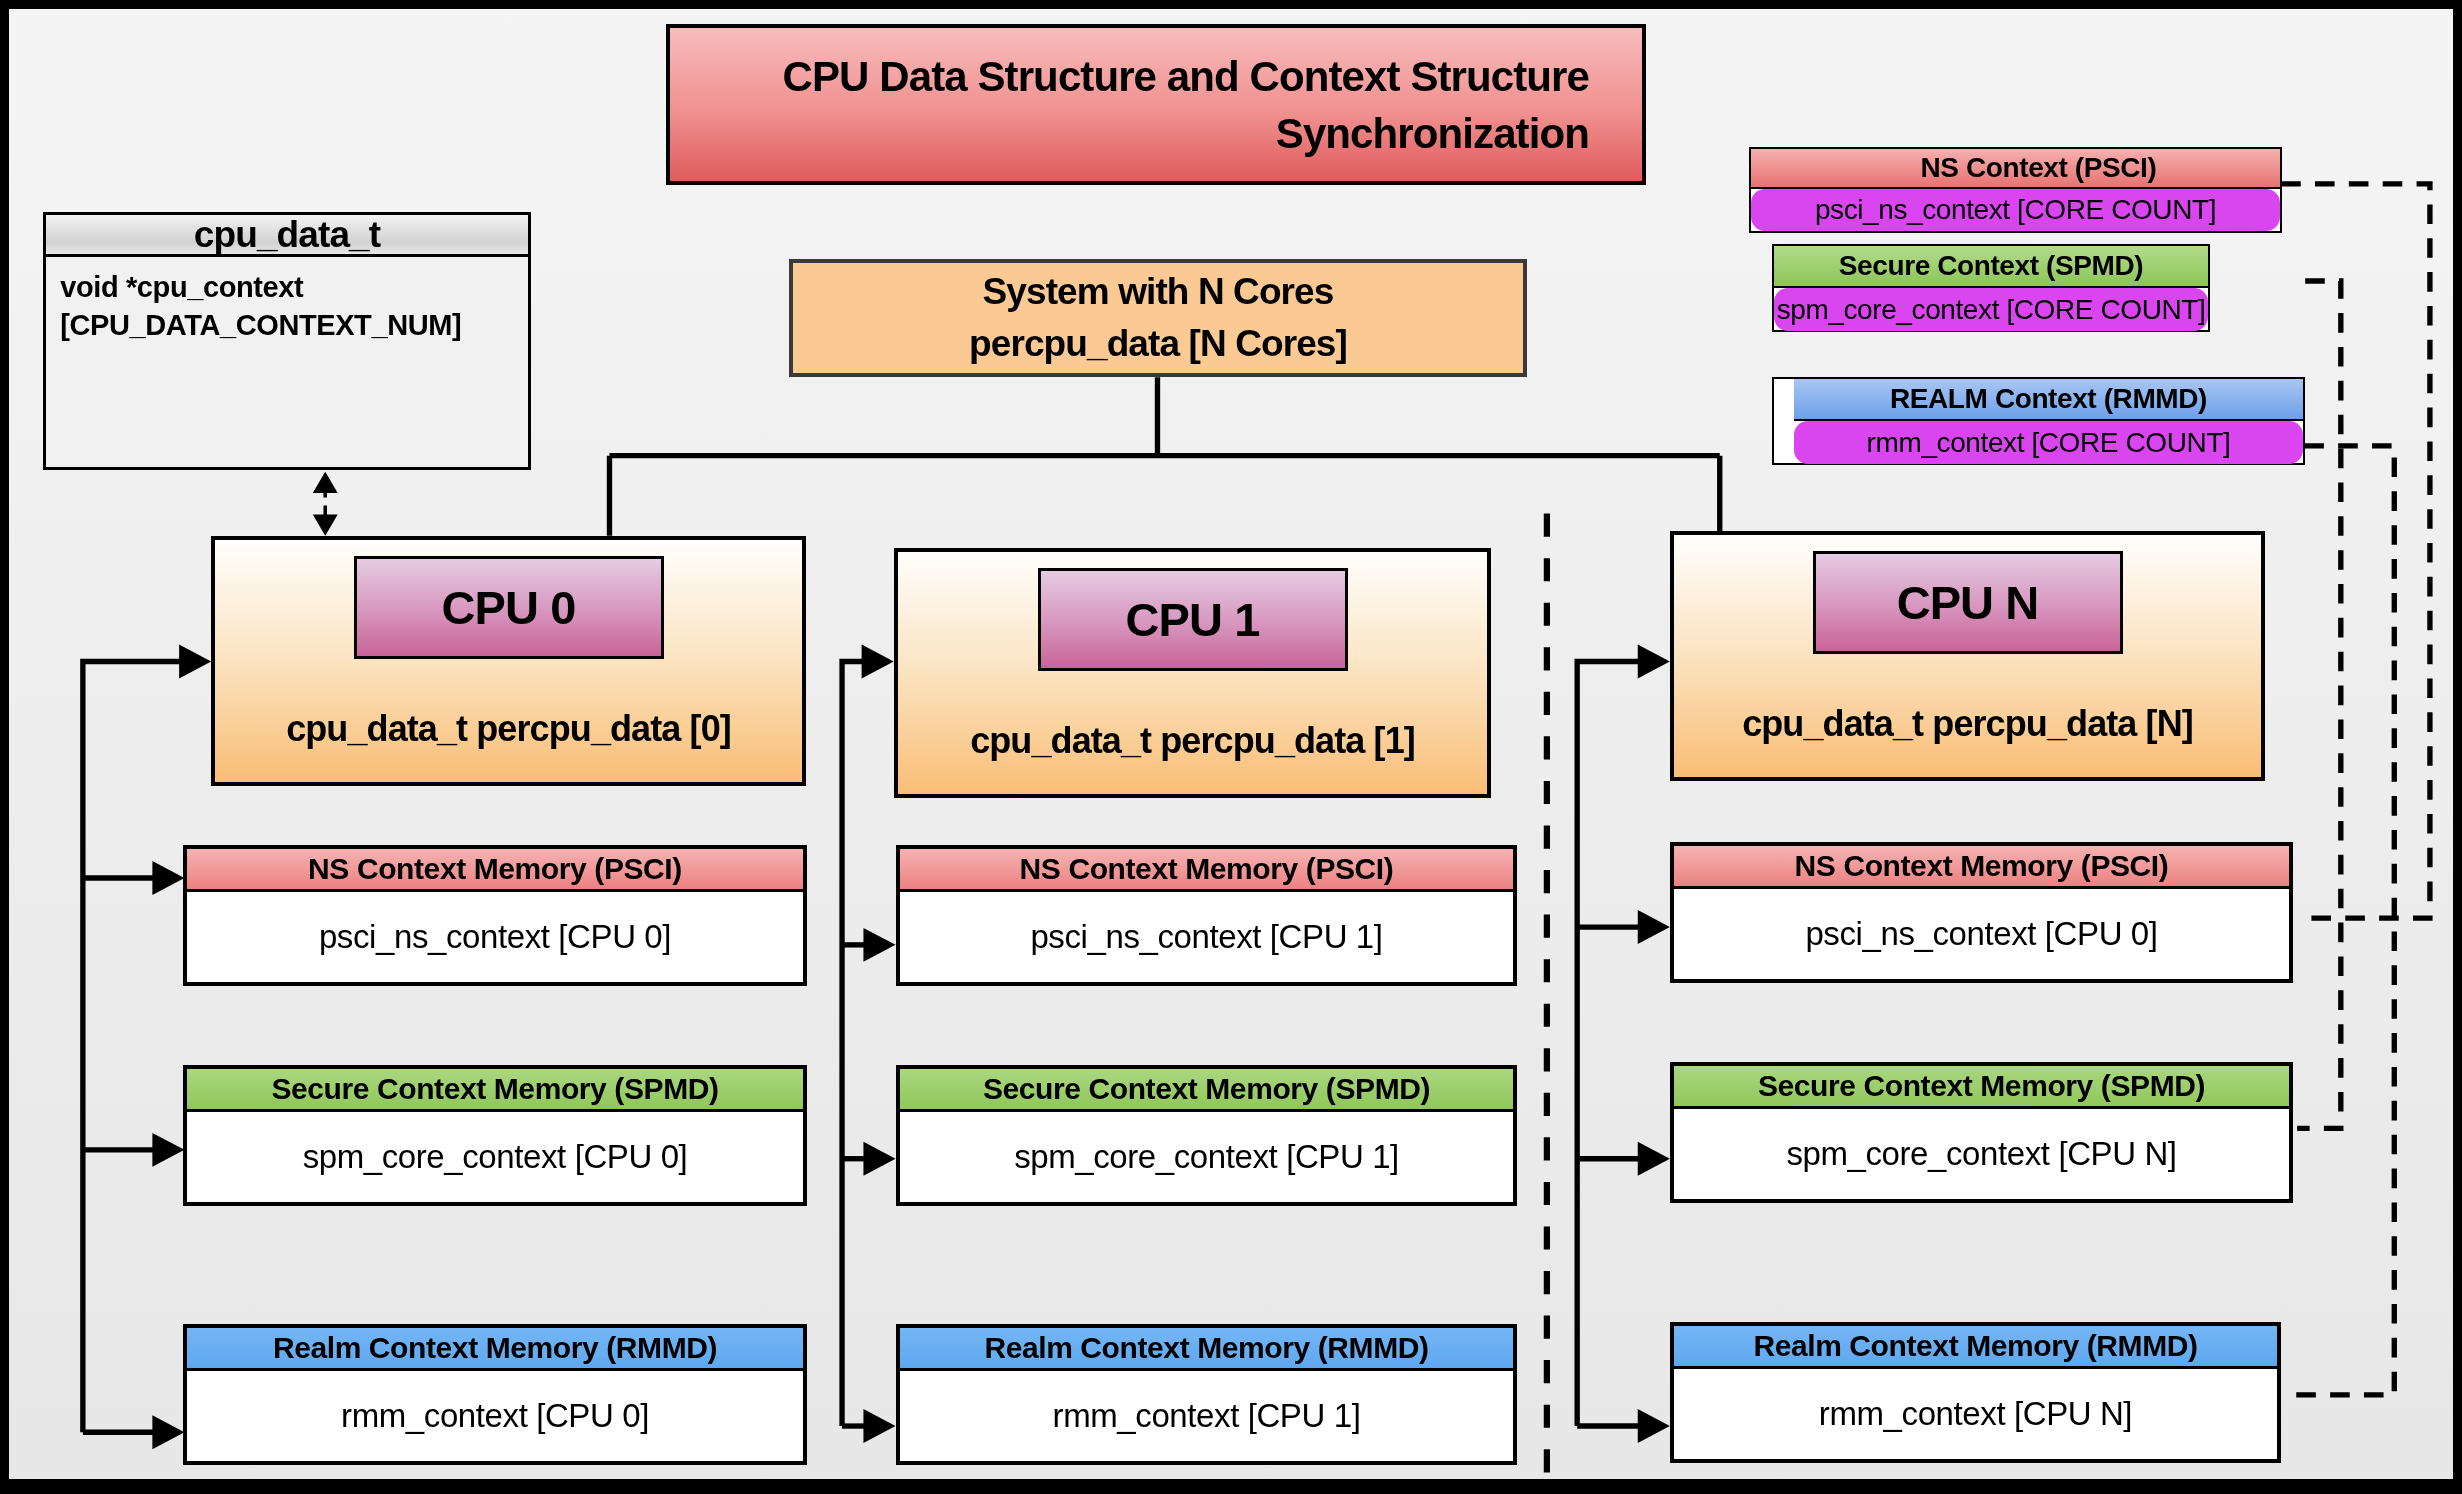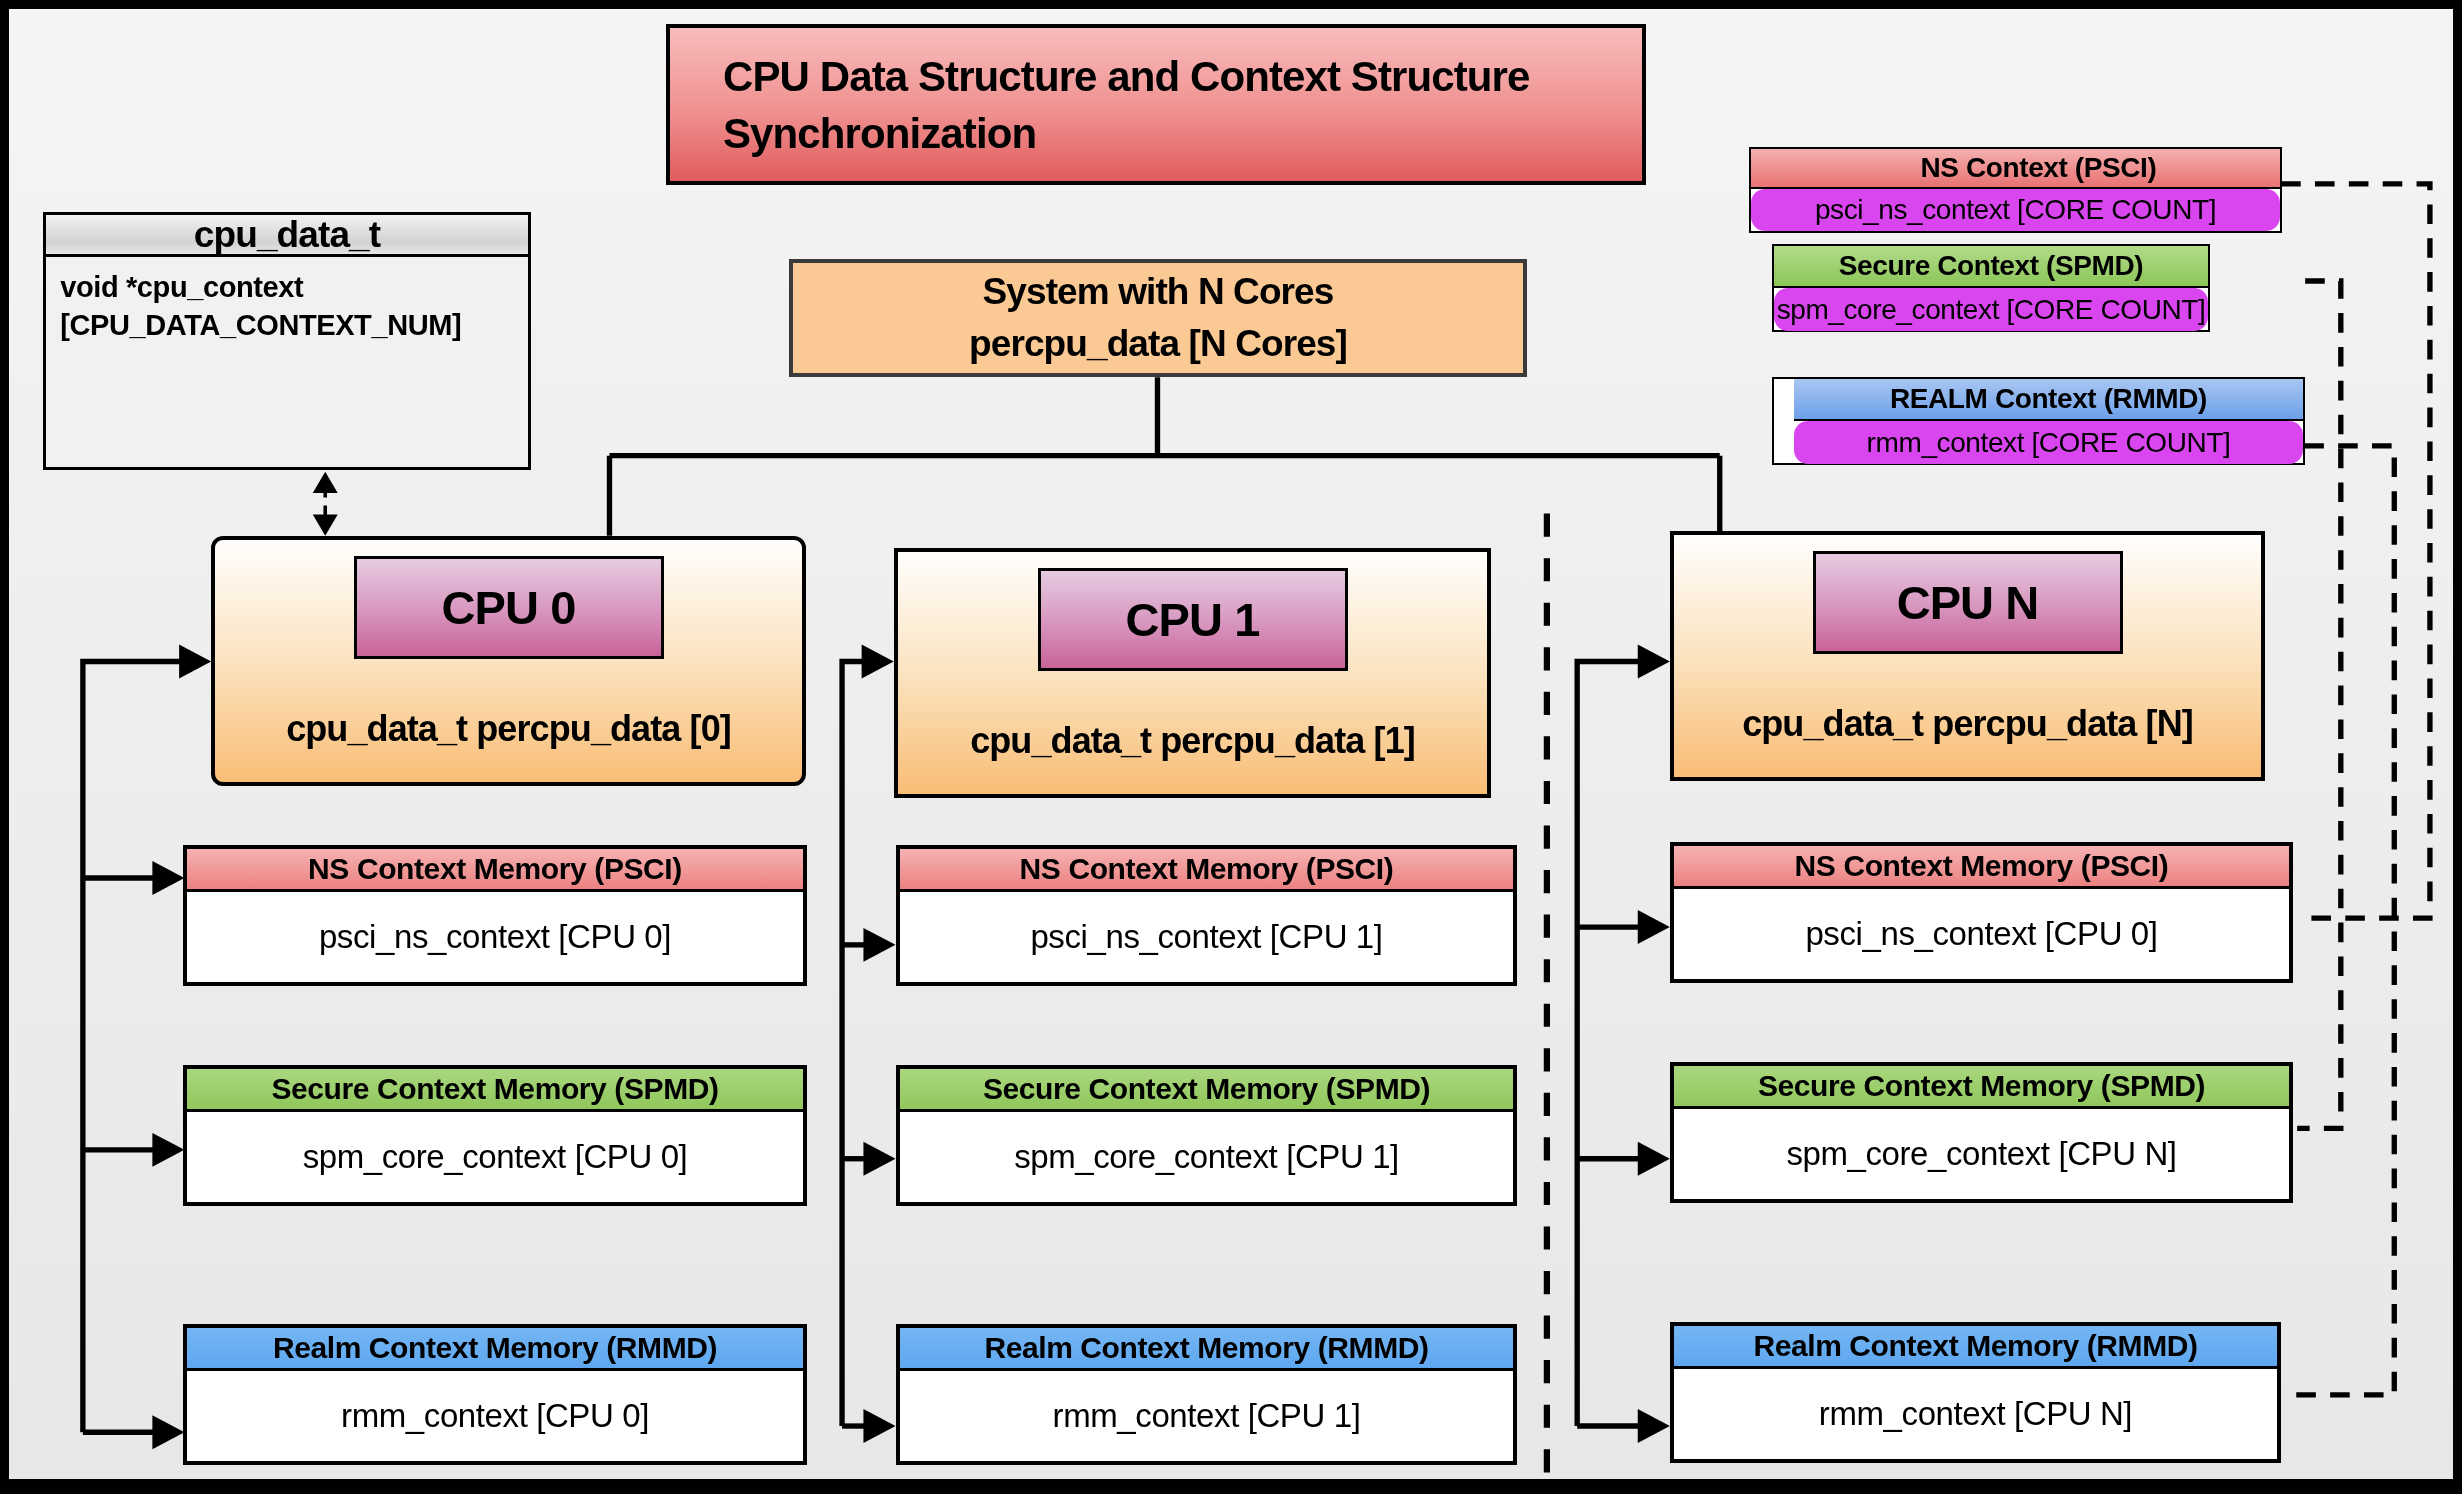--- a/index.html
+++ b/index.html
@@ -13,21 +13,21 @@
   }
   .canvas::after{content:"";position:absolute;inset:0;border:9.8px solid #000;border-bottom-width:16px;pointer-events:none;z-index:50;}
   .wires{position:absolute;left:0;top:0;z-index:1;}
   .box{position:absolute;box-sizing:border-box;z-index:2;}
 
   
   .title-box{
     left:666px;top:24px;width:980px;height:161px;
     border:4.5px solid #000;
     background:linear-gradient(180deg,#f8bcbc 0%,#f09090 55%,#e05c5c 100%);
-    display:flex;align-items:center;justify-content:center;text-align:left;
+    display:flex;align-items:center;justify-content:center;text-align:right;
     font-weight:bold;font-size:42px;line-height:57px;letter-spacing:-0.9px;
     padding:8px 53px;
   }
 
   
   .struct-box{left:43px;top:212px;width:488px;height:258px;border:3.6px solid #000;background:#f1f1f1;}
   .struct-header{
     height:39px;border-bottom:3.6px solid #000;
     background:linear-gradient(180deg,#f2f2f2 0%,#d2d2d2 70%,#e6e6e6 100%);
     display:flex;align-items:center;justify-content:center;
@@ -71,21 +71,21 @@
     position:absolute;left:50%;transform:translateX(-50%);top:16px;
     width:310px;height:103px;border:3.6px solid #000;box-sizing:border-box;
     background:linear-gradient(180deg,#e6cbe2 0%,#d795bd 55%,#c96398 100%);
     display:flex;align-items:center;justify-content:center;
     font-weight:bold;font-size:47px;letter-spacing:-0.9px;
   }
   .cpu-label{
     position:absolute;left:0;right:0;bottom:32px;text-align:center;
     font-weight:bold;font-size:36px;letter-spacing:-0.9px;
   }
-  .cpu0{left:211px;top:536px;width:595px;border-radius:12px;}
+  .cpu0{left:211px;top:536px;width:595px;}
   .cpu1{left:894px;top:548px;width:597px;}
   .cpun{left:1670px;top:531px;width:595px;}
 
   
   .mem-box{border:4.5px solid #000;background:#fff;height:141px;}
   .mem-header{
     height:43px;border-bottom:3.6px solid #000;box-sizing:border-box;
     display:flex;align-items:center;justify-content:center;
     font-weight:bold;font-size:30px;letter-spacing:-0.4px;
   }

